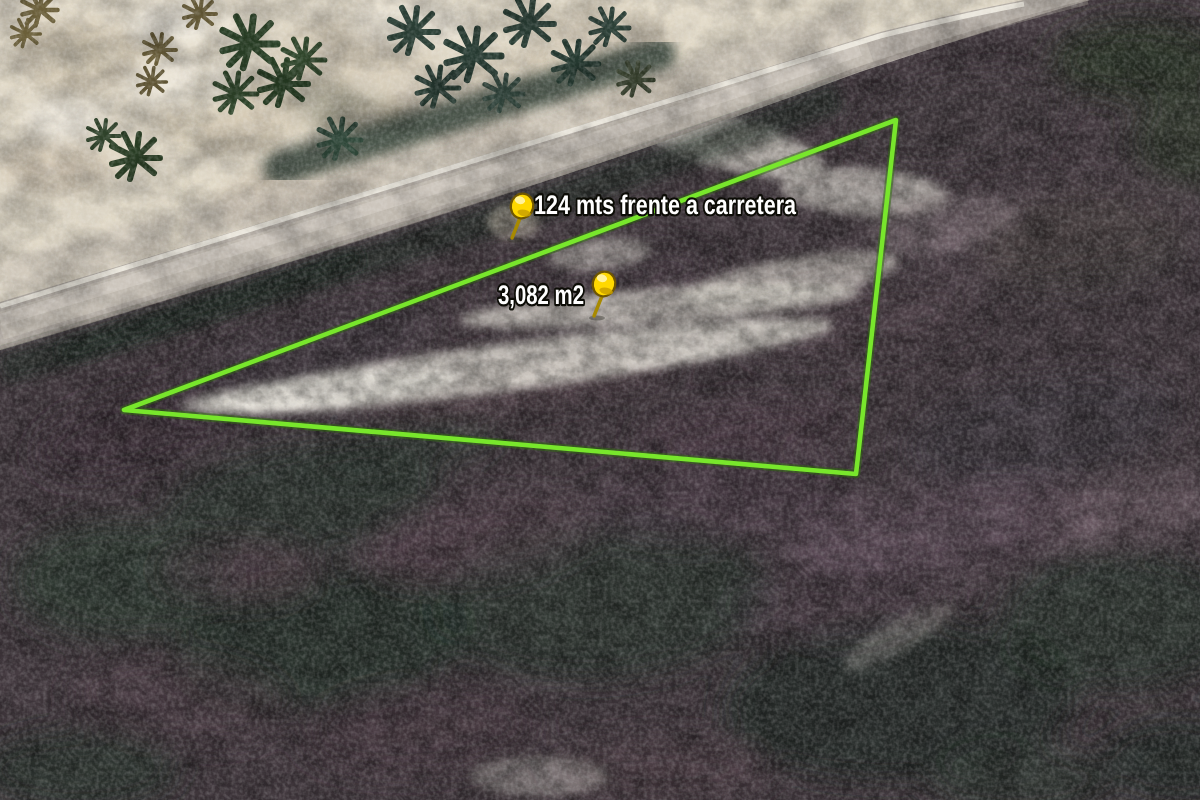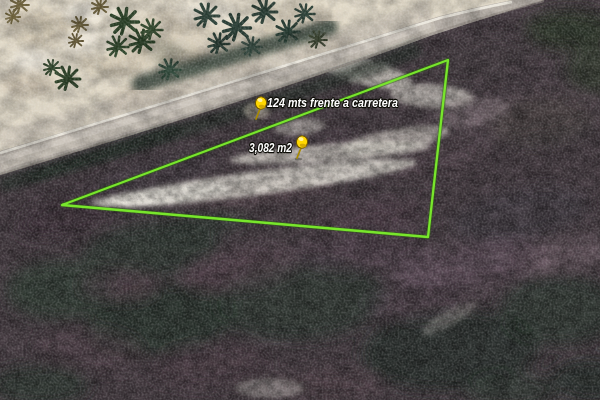--- a/index.html
+++ b/index.html
@@ -1,16 +1,16 @@
 <!DOCTYPE html>
 <html><head>
 <meta charset="utf-8">
 <style>
   html,body{margin:0;padding:0;background:#222;}
-  .screen{position:relative;width:600px;height:400px;overflow:hidden;font-family:"Liberation Sans",sans-serif;font-style:italic;}
+  .screen{position:relative;width:600px;height:400px;overflow:hidden;font-family:"Liberation Sans",sans-serif;}
   .screen svg{position:absolute;left:0;top:0;display:block;}
   .gelabel{
     font-family:"Liberation Sans",sans-serif;
     font-size:13.5px;font-weight:700;
     fill:#ffffff;stroke:#0c0c06;stroke-width:2.3px;
     paint-order:stroke fill;stroke-linejoin:round;
   }
 </style>
 </head>
 <body>

